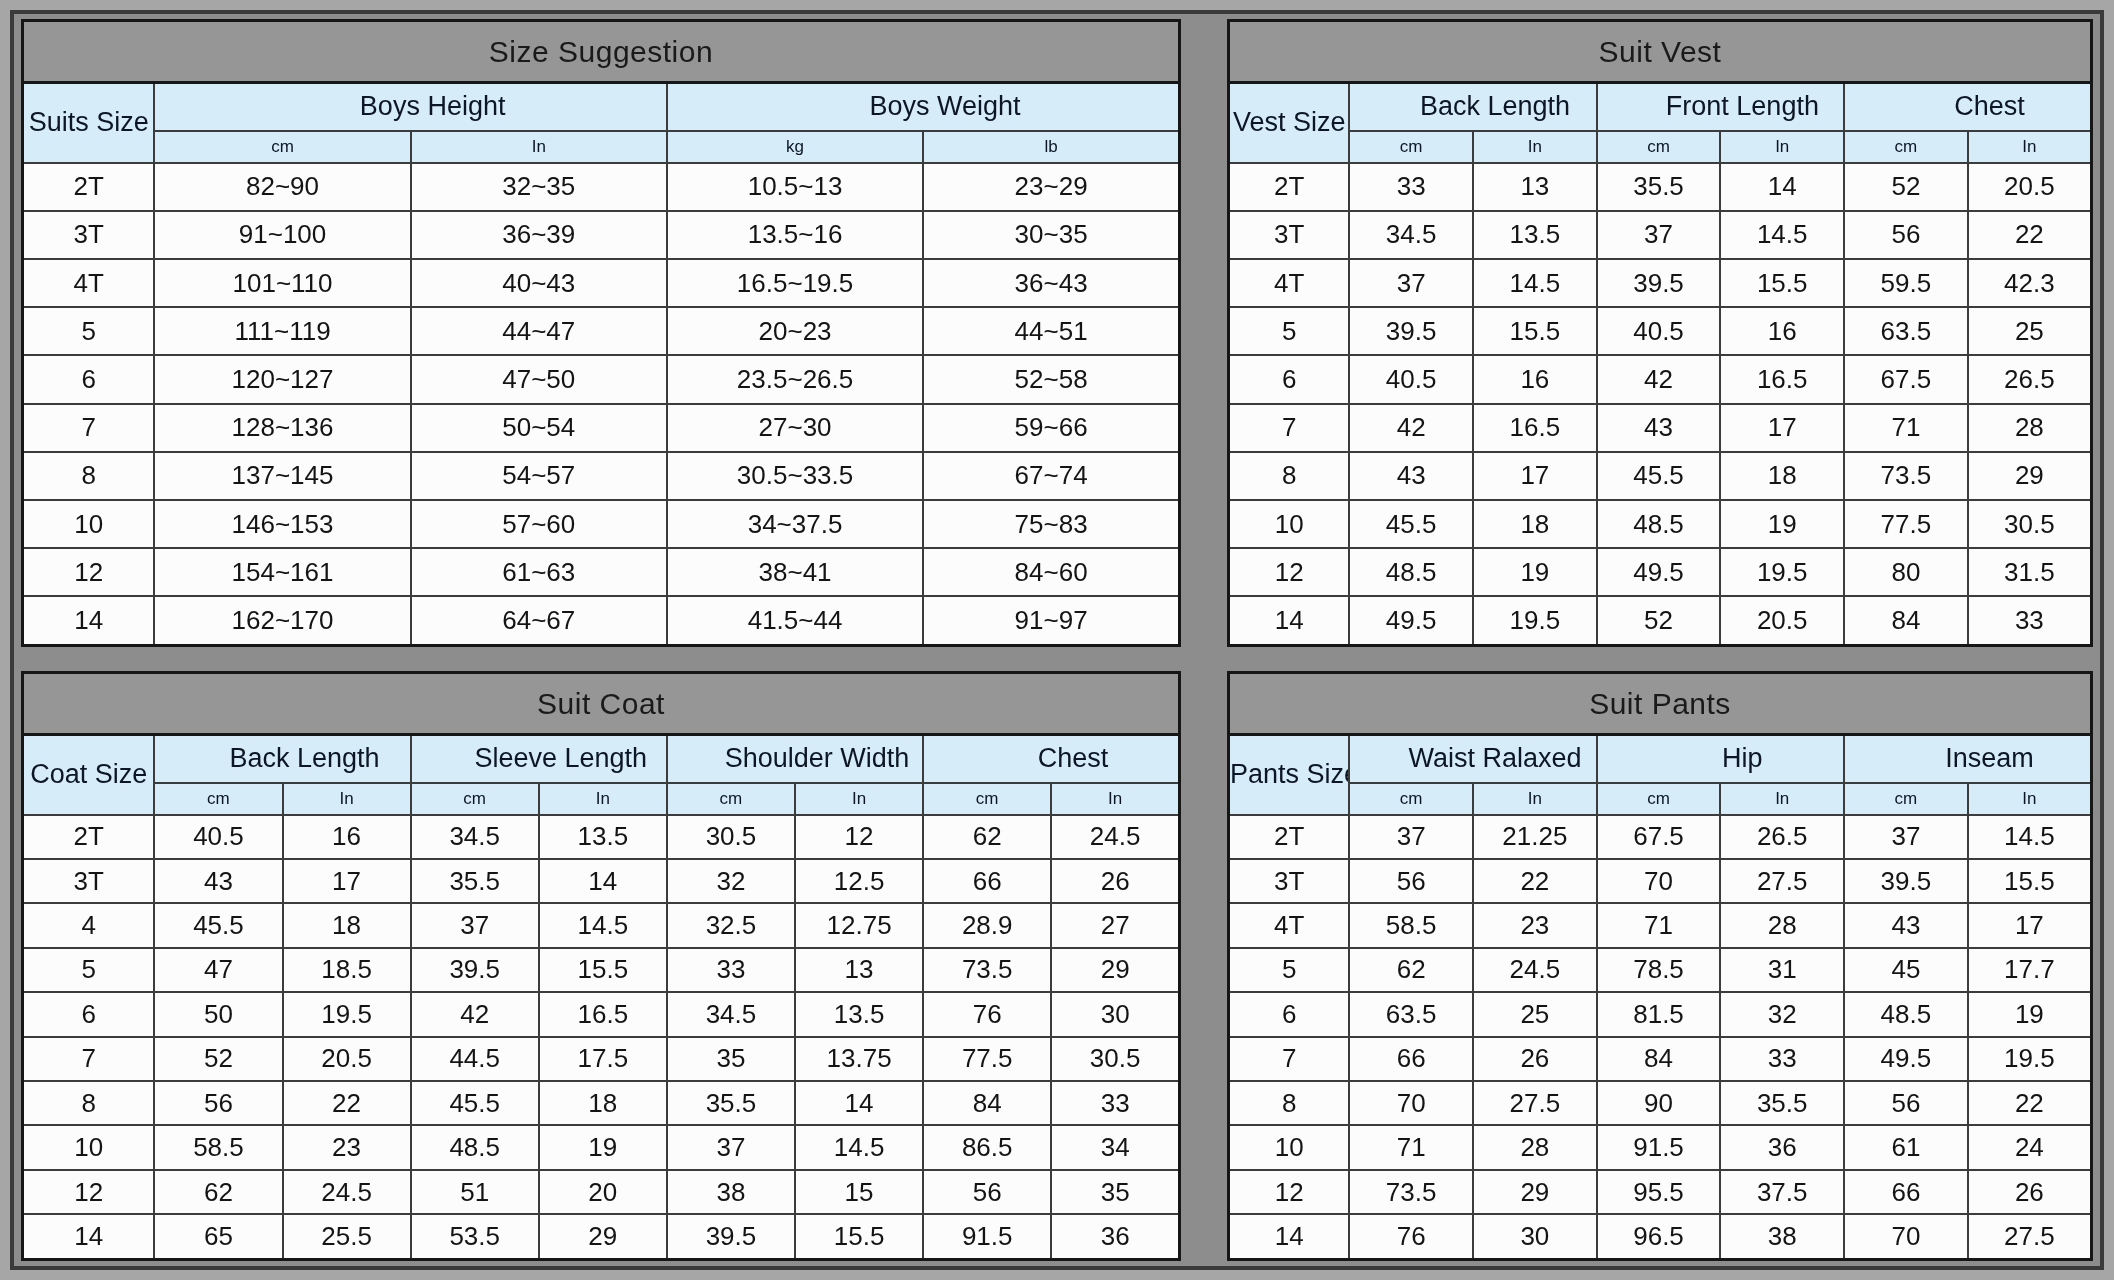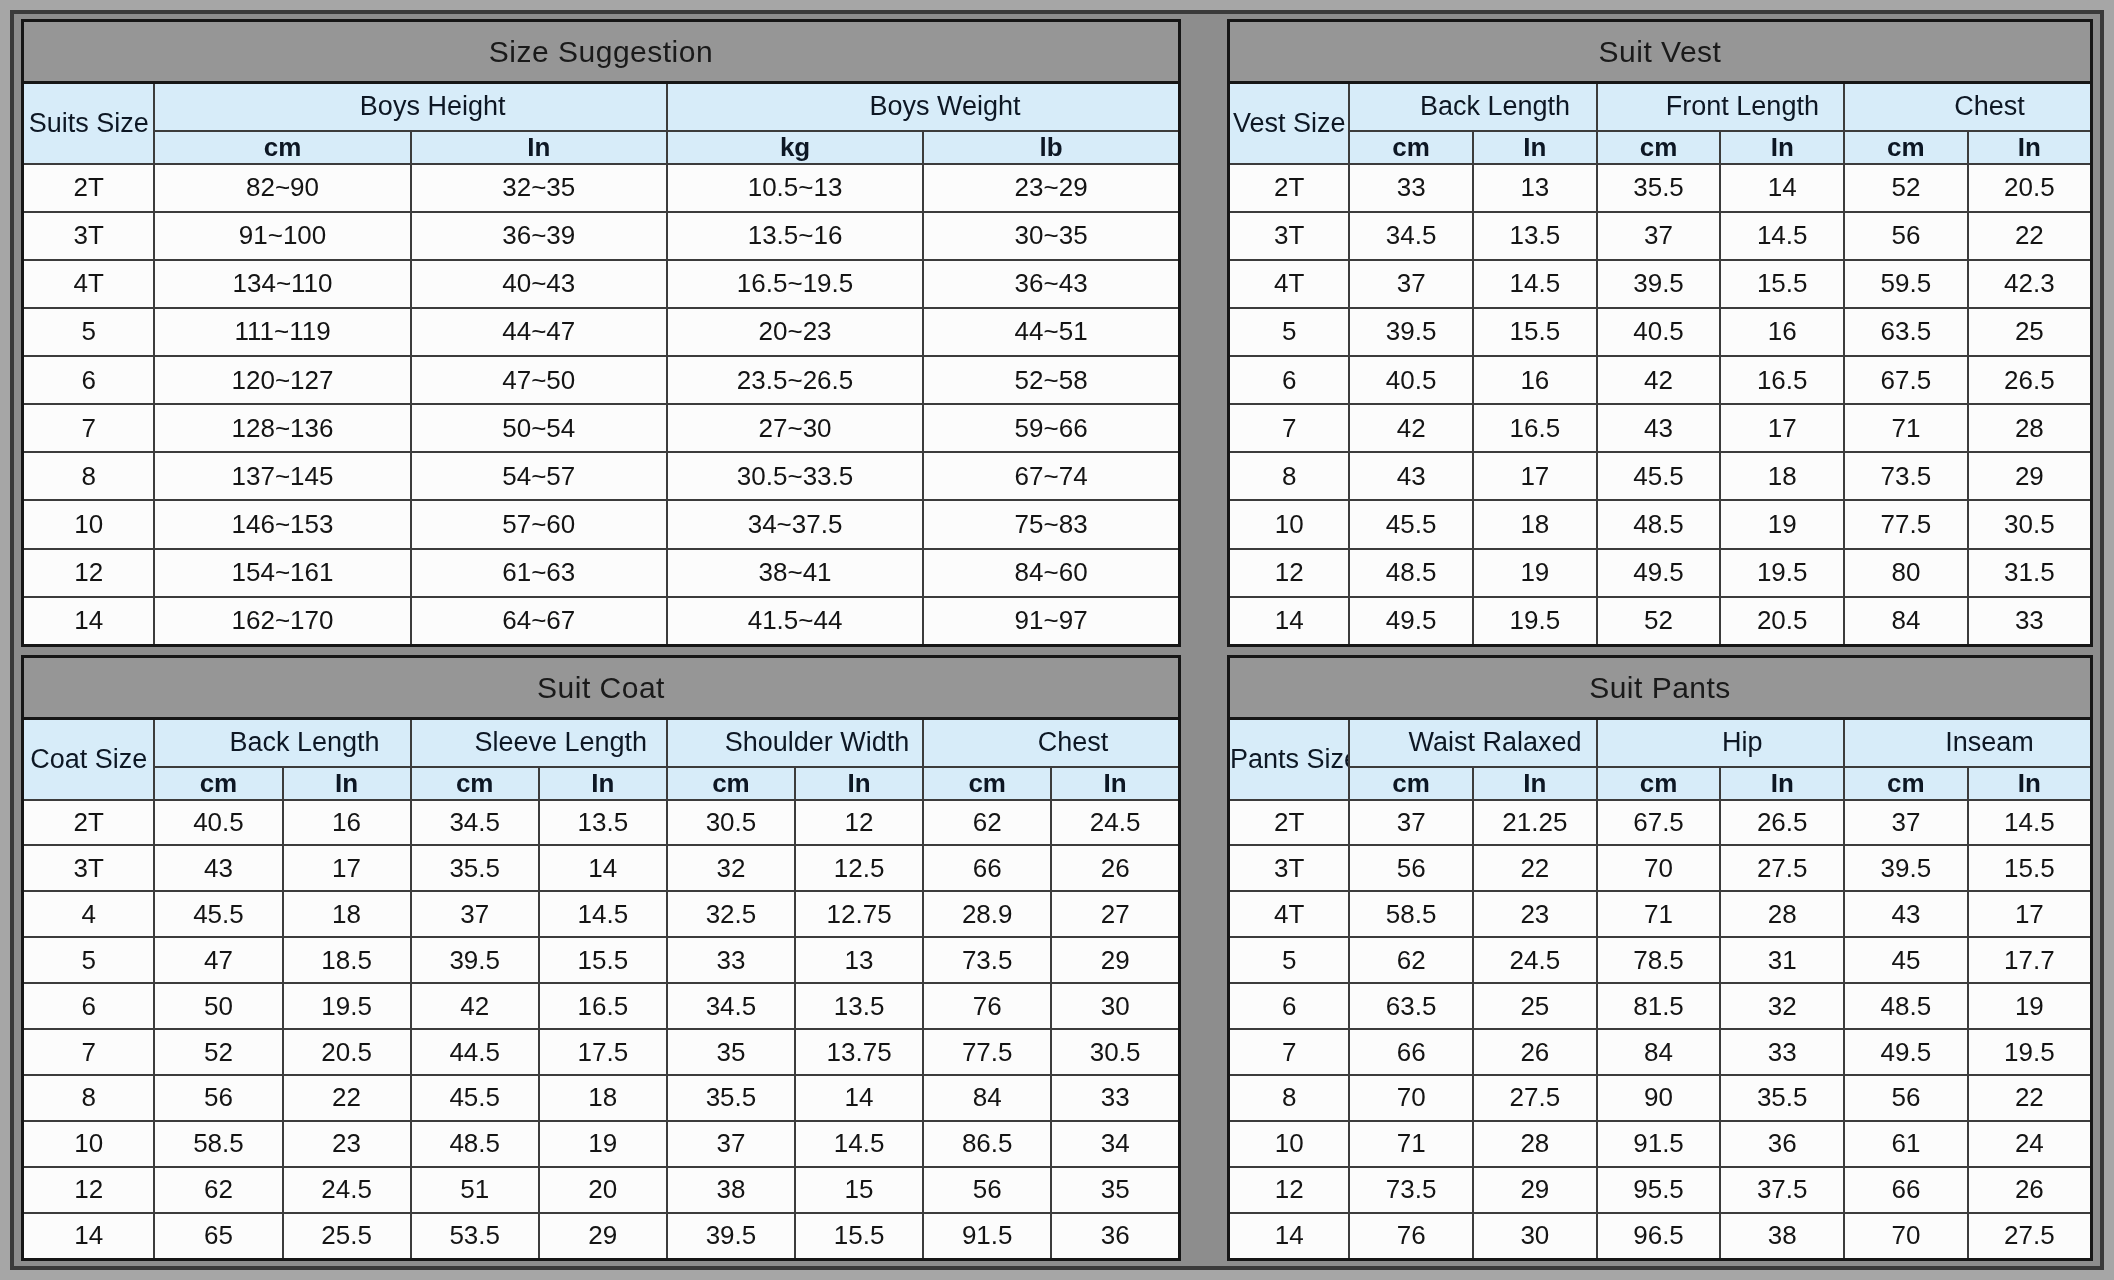--- a/index.html
+++ b/index.html
@@ -28,21 +28,21 @@
     width: 100%; height: 100%;
     border: 4px solid var(--frame-line);
     background: var(--background);
     padding: 5px 7px;
   }
   .grid {
     display: grid;
     width: 100%; height: 100%;
     grid-template-columns: 1160px 1fr;
     grid-template-rows: 628px 1fr;
-    gap: 8px 46px;
+    gap: 24px 46px;
   }
   table.size-table {
     width: 100%; height: 100%;
     border-collapse: collapse;
     table-layout: fixed;
     border: 3px solid var(--border-strong);
     background: var(--row-bg);
   }
   .size-table th, .size-table td {
     border: 2px solid var(--border-light);
@@ -63,21 +63,21 @@
     letter-spacing: 0.5px;
   }
   .size-table th.corner,
   .size-table th.group,
   .size-table th.unit {
     background: var(--header-bg);
     color: var(--text-header);
     font-size: 27px;
   }
   .size-table th.group { height: 48px; padding-left: 44px; }
-  .size-table th.unit  { height: 32px; font-size: 26px; font-weight: bold; }
+  .size-table th.unit  { height: 32px; font-size: 17px; }
   .size-table tbody td { background: var(--row-bg); }
 </style>
 </head>
 <body>
 
 <div class="frame">
   <div class="panel">
     <div class="grid">
       <table class="size-table">
           <colgroup>
@@ -113,21 +113,21 @@
             </tr>
             <tr>
               <td class="size">3T</td>
               <td>91~100</td>
               <td>36~39</td>
               <td>13.5~16</td>
               <td>30~35</td>
             </tr>
             <tr>
               <td class="size">4T</td>
-              <td>134~110</td>
+              <td>101~110</td>
               <td>40~43</td>
               <td>16.5~19.5</td>
               <td>36~43</td>
             </tr>
             <tr>
               <td class="size">5</td>
               <td>111~119</td>
               <td>44~47</td>
               <td>20~23</td>
               <td>44~51</td>

